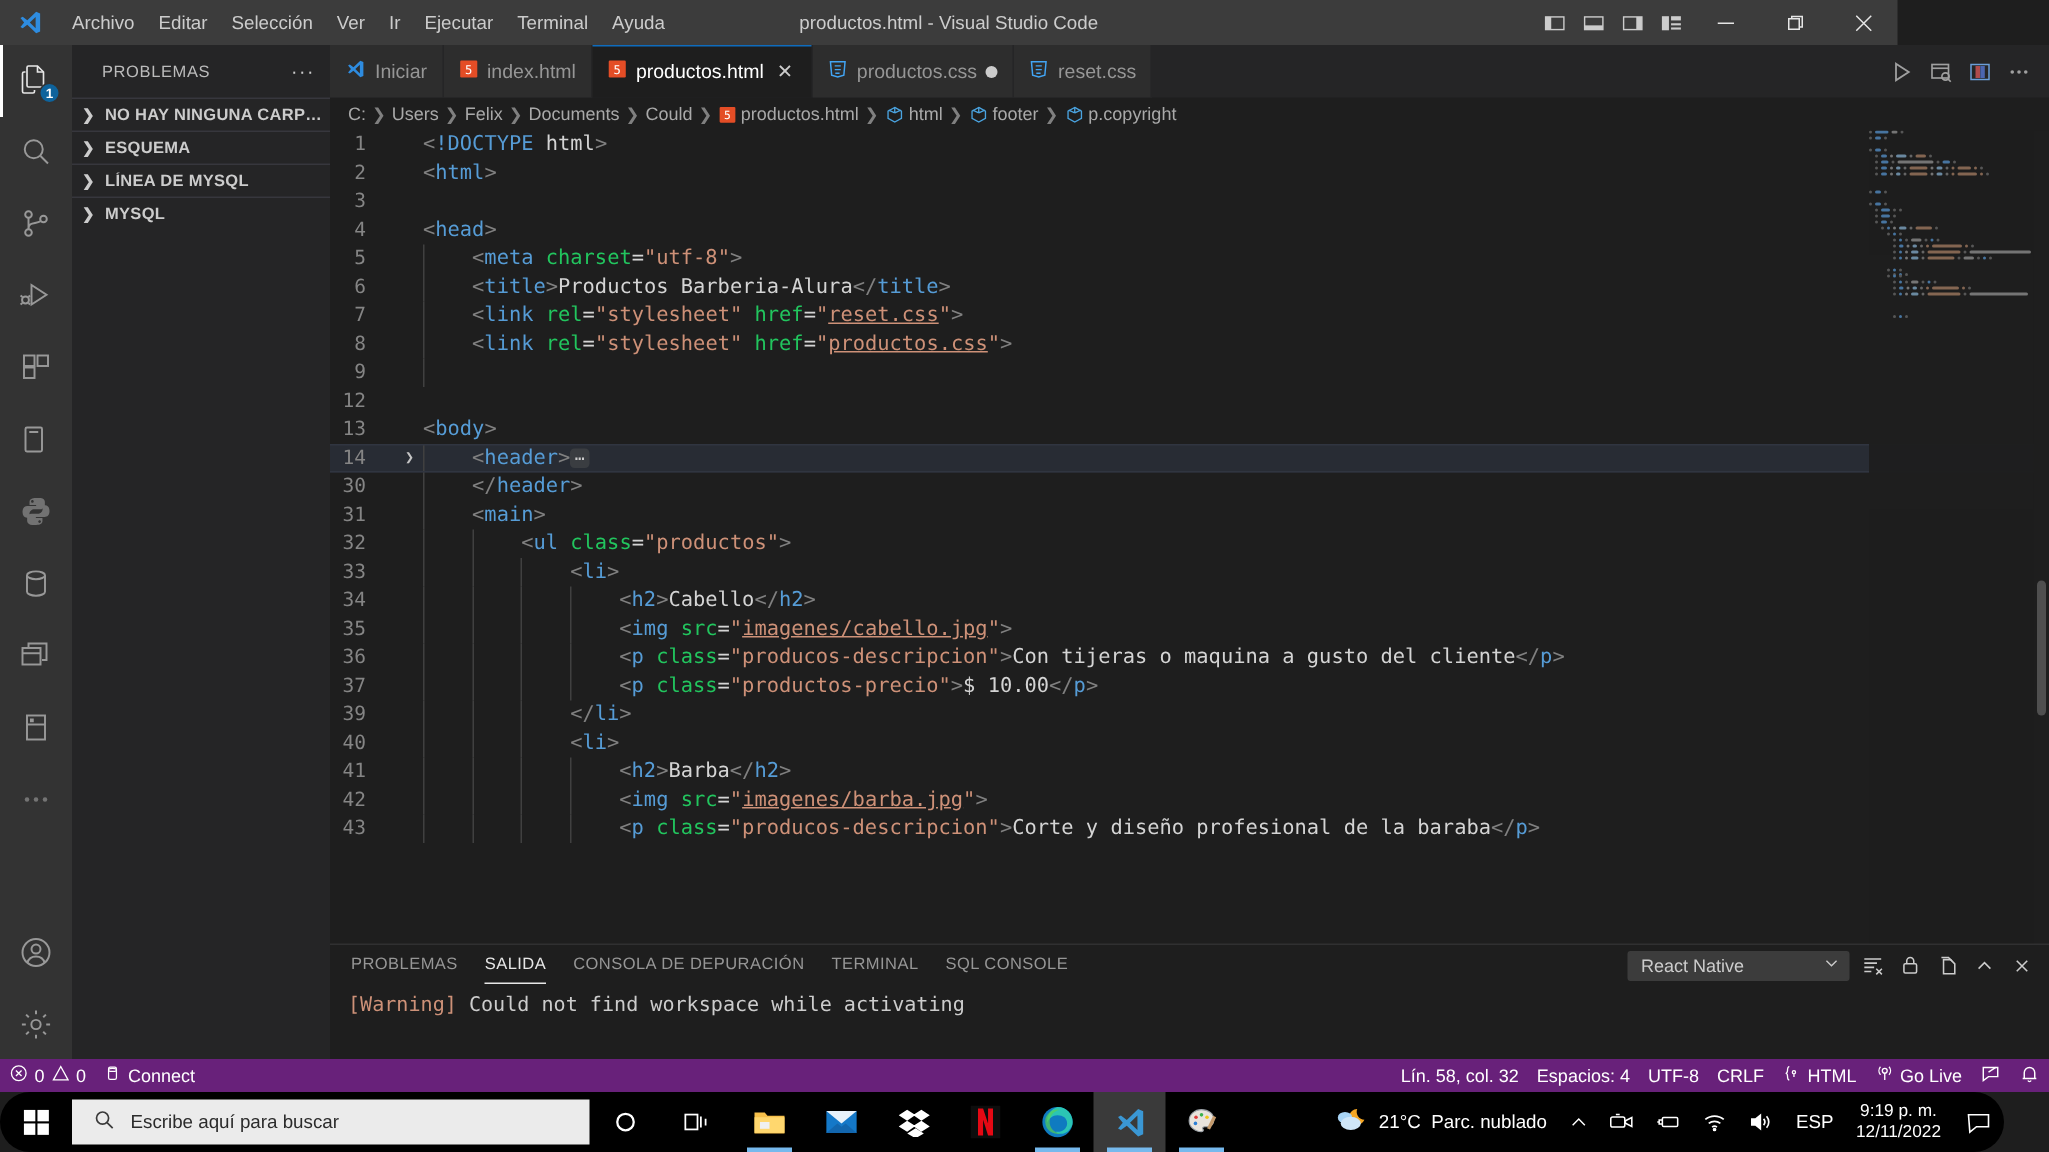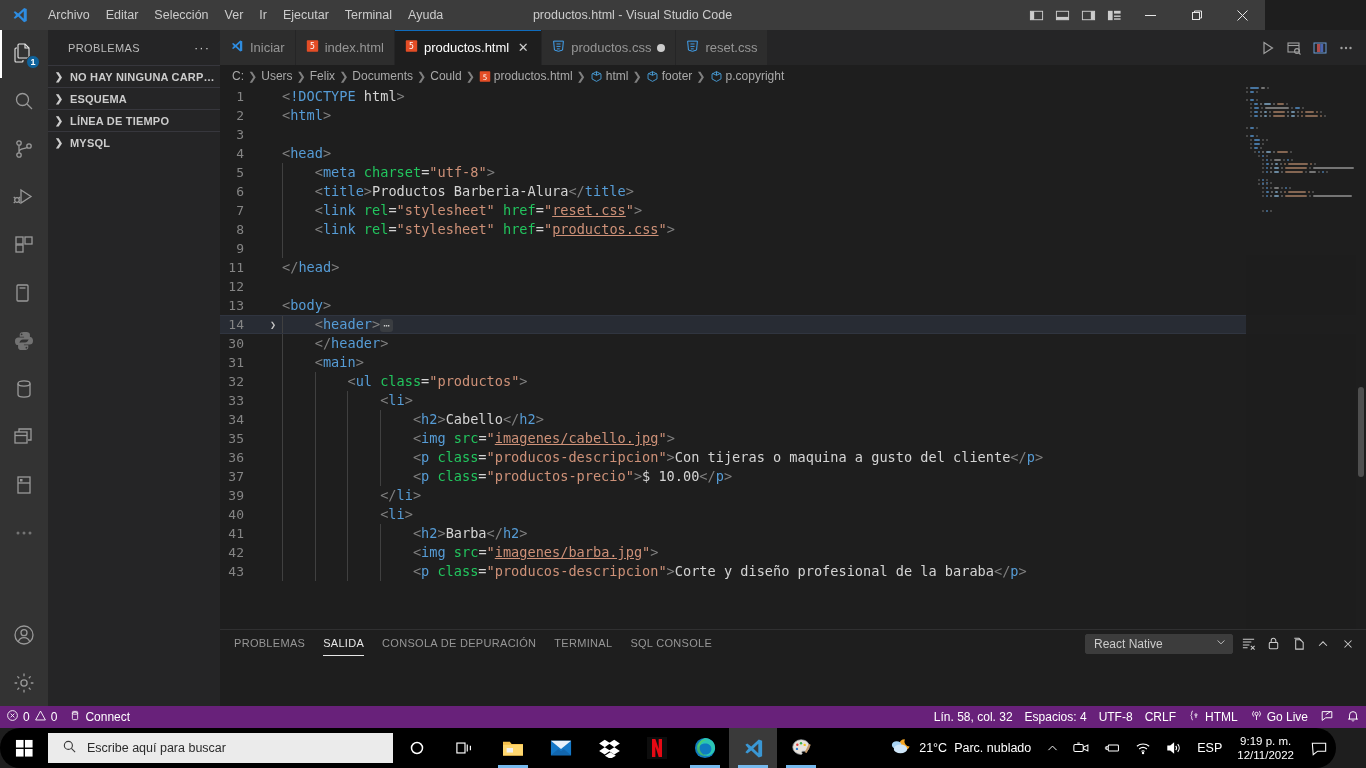--- a/index.html
+++ b/index.html
@@ -380,21 +380,21 @@
     <div class="sb-section">
       <span class="chev">❯</span>
       <span class="sb-label">NO HAY NINGUNA CARPE...</span>
     </div>
     <div class="sb-section">
       <span class="chev">❯</span>
       <span class="sb-label">ESQUEMA</span>
     </div>
     <div class="sb-section">
       <span class="chev">❯</span>
-      <span class="sb-label">LÍNEA DE TIEMPO</span>
+      <span class="sb-label">LÍNEA DE MYSQL</span>
     </div>
     <div class="sb-section">
       <span class="chev">❯</span>
       <span class="sb-label">MYSQL</span>
     </div>
   </div>
 
   <div class="editorarea">
 
     <div class="tabsrow">
@@ -524,21 +524,20 @@
       <div class="codelines" id="codelines">
           <div class="cline"><span class="lnum">1</span><span class="fold"></span><span class="ccode"><span class="t-punc">&lt;</span><span class="t-dtd">!DOCTYPE </span><span class="t-txt">html</span><span class="t-punc">&gt;</span></span></div>
           <div class="cline"><span class="lnum">2</span><span class="fold"></span><span class="ccode"><span class="t-punc">&lt;</span><span class="t-tag">html</span><span class="t-punc">&gt;</span></span></div>
           <div class="cline"><span class="lnum">3</span><span class="fold"></span><span class="ccode"></span></div>
           <div class="cline"><span class="lnum">4</span><span class="fold"></span><span class="ccode"><span class="t-punc">&lt;</span><span class="t-tag">head</span><span class="t-punc">&gt;</span></span></div>
           <div class="cline"><span class="lnum">5</span><span class="fold"></span><span class="ccode"><span class="ind" style="width: 32.72px;"></span><span class="t-punc">&lt;</span><span class="t-tag">meta</span><span class="t-txt"> </span><span class="t-attr">charset</span><span class="t-eq">=</span><span class="t-str">"utf-8"</span><span class="t-punc">&gt;</span></span></div>
           <div class="cline"><span class="lnum">6</span><span class="fold"></span><span class="ccode"><span class="ind" style="width: 32.72px;"></span><span class="t-punc">&lt;</span><span class="t-tag">title</span><span class="t-punc">&gt;</span><span class="t-txt">Productos Barberia-Alura</span><span class="t-punc">&lt;/</span><span class="t-tag">title</span><span class="t-punc">&gt;</span></span></div>
           <div class="cline"><span class="lnum">7</span><span class="fold"></span><span class="ccode"><span class="ind" style="width: 32.72px;"></span><span class="t-punc">&lt;</span><span class="t-tag">link</span><span class="t-txt"> </span><span class="t-attr">rel</span><span class="t-eq">=</span><span class="t-str">"stylesheet"</span><span class="t-txt"> </span><span class="t-attr">href</span><span class="t-eq">=</span><span class="t-str">"</span><span class="t-link">reset.css</span><span class="t-str">"</span><span class="t-punc">&gt;</span></span></div>
           <div class="cline"><span class="lnum">8</span><span class="fold"></span><span class="ccode"><span class="ind" style="width: 32.72px;"></span><span class="t-punc">&lt;</span><span class="t-tag">link</span><span class="t-txt"> </span><span class="t-attr">rel</span><span class="t-eq">=</span><span class="t-str">"stylesheet"</span><span class="t-txt"> </span><span class="t-attr">href</span><span class="t-eq">=</span><span class="t-str">"</span><span class="t-link">productos.css</span><span class="t-str">"</span><span class="t-punc">&gt;</span></span></div>
           <div class="cline"><span class="lnum">9</span><span class="fold"></span><span class="ccode"><span class="ind" style="width: 32.72px;"></span></span></div>
-          <div class="cline"><span class="lnum">11</span><span class="fold"></span><span class="ccode"><span class="t-punc">&lt;/</span><span class="t-tag">head</span><span class="t-punc">&gt;</span></span></div>
           <div class="cline"><span class="lnum">12</span><span class="fold"></span><span class="ccode"></span></div>
           <div class="cline"><span class="lnum">13</span><span class="fold"></span><span class="ccode"><span class="t-punc">&lt;</span><span class="t-tag">body</span><span class="t-punc">&gt;</span></span></div>
           <div class="cline hl"><span class="lnum">14</span><span class="fold">❯</span><span class="ccode"><span class="ind" style="width: 32.72px;"></span><span class="t-punc">&lt;</span><span class="t-tag">header</span><span class="t-punc">&gt;</span><span class="t-fold">⋯</span></span></div>
           <div class="cline"><span class="lnum">30</span><span class="fold"></span><span class="ccode"><span class="ind" style="width: 32.72px;"></span><span class="t-punc">&lt;/</span><span class="t-tag">header</span><span class="t-punc">&gt;</span></span></div>
           <div class="cline"><span class="lnum">31</span><span class="fold"></span><span class="ccode"><span class="ind" style="width: 32.72px;"></span><span class="t-punc">&lt;</span><span class="t-tag">main</span><span class="t-punc">&gt;</span></span></div>
           <div class="cline"><span class="lnum">32</span><span class="fold"></span><span class="ccode"><span class="ind" style="width: 32.72px;"></span><span class="ind" style="width: 32.72px;"></span><span class="t-punc">&lt;</span><span class="t-tag">ul</span><span class="t-txt"> </span><span class="t-attr">class</span><span class="t-eq">=</span><span class="t-str">"productos"</span><span class="t-punc">&gt;</span></span></div>
           <div class="cline"><span class="lnum">33</span><span class="fold"></span><span class="ccode"><span class="ind" style="width: 32.72px;"></span><span class="ind" style="width: 32.72px;"></span><span class="ind" style="width: 32.72px;"></span><span class="t-punc">&lt;</span><span class="t-tag">li</span><span class="t-punc">&gt;</span></span></div>
           <div class="cline"><span class="lnum">34</span><span class="fold"></span><span class="ccode"><span class="ind" style="width: 32.72px;"></span><span class="ind" style="width: 32.72px;"></span><span class="ind" style="width: 32.72px;"></span><span class="ind" style="width: 32.72px;"></span><span class="t-punc">&lt;</span><span class="t-tag">h2</span><span class="t-punc">&gt;</span><span class="t-txt">Cabello</span><span class="t-punc">&lt;/</span><span class="t-tag">h2</span><span class="t-punc">&gt;</span></span></div>
           <div class="cline"><span class="lnum">35</span><span class="fold"></span><span class="ccode"><span class="ind" style="width: 32.72px;"></span><span class="ind" style="width: 32.72px;"></span><span class="ind" style="width: 32.72px;"></span><span class="ind" style="width: 32.72px;"></span><span class="t-punc">&lt;</span><span class="t-tag">img</span><span class="t-txt"> </span><span class="t-attr">src</span><span class="t-eq">=</span><span class="t-str">"</span><span class="t-link">imagenes/cabello.jpg</span><span class="t-str">"</span><span class="t-punc">&gt;</span></span></div>
           <div class="cline"><span class="lnum">36</span><span class="fold"></span><span class="ccode"><span class="ind" style="width: 32.72px;"></span><span class="ind" style="width: 32.72px;"></span><span class="ind" style="width: 32.72px;"></span><span class="ind" style="width: 32.72px;"></span><span class="t-punc">&lt;</span><span class="t-tag">p</span><span class="t-txt"> </span><span class="t-attr">class</span><span class="t-eq">=</span><span class="t-str">"producos-descripcion"</span><span class="t-punc">&gt;</span><span class="t-txt">Con tijeras o maquina a gusto del cliente</span><span class="t-punc">&lt;/</span><span class="t-tag">p</span><span class="t-punc">&gt;</span></span></div>
@@ -624,20 +623,21 @@
                 <path d="M3.5 10L8 5.5 12.5 10"></path>
               </svg>
           </div>
           <div class="picon">
             <svg width="14" height="14" viewBox="0 0 16 16" fill="none" stroke="#cccccc" stroke-width="1.2">
                 <path d="M4 4l8 8M12 4l-8 8"></path>
               </svg>
           </div>
         </div>
       </div>
+      <div class="panel-body"><span class="warn">[Warning]</span><span> Could not find workspace while activating</span></div>
     </div>
   </div>
 
   <div class="statusbar">
     <div class="sb-l">
       <div class="si">
         <span>
           <svg width="13" height="13" viewBox="0 0 16 16" fill="none" stroke="#ffffff" stroke-width="1.1">
               <circle cx="8" cy="8" r="6"></circle>
               <path d="M5.7 5.7l4.6 4.6M10.3 5.7l-4.6 4.6"></path>

